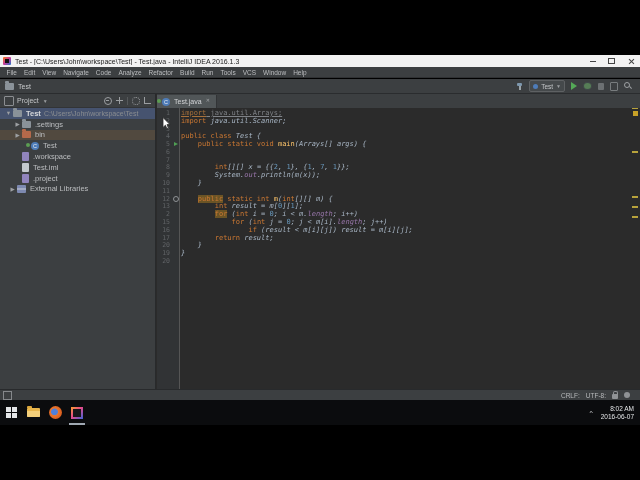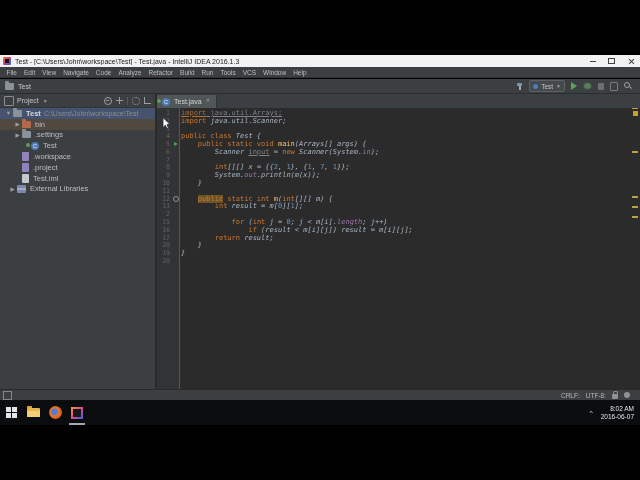--- a/index.html
+++ b/index.html
@@ -202,49 +202,49 @@
           <span class="h-hide"></span>
         </span>
       </div>
       <div id="tree">
           <div class="tree-row sel" style="padding-left: 4px;">
             <span class="tree-arrow">▼</span>
             <span class="ticon i-folder"></span>
             <span class="tree-label b">Test</span>
             <span class="tree-path">C:\Users\John\workspace\Test</span>
           </div>
+          <div class="tree-row" style="padding-left: 13px;">
+            <span class="tree-arrow">▶</span>
+            <span class="ticon i-folder"></span>
+            <span class="tree-label">.settings</span>
+          </div>
           <div class="tree-row tint" style="padding-left: 13px;">
             <span class="tree-arrow">▶</span>
             <span class="ticon i-folder-excluded"></span>
             <span class="tree-label">bin</span>
           </div>
-          <div class="tree-row" style="padding-left: 13px;">
-            <span class="tree-arrow">▶</span>
-            <span class="ticon i-folder"></span>
-            <span class="tree-label">.settings</span>
-          </div>
           <div class="tree-row" style="padding-left: 22px;">
             <span class="tree-arrow"></span>
             <span class="ticon i-class"></span>
             <span class="tree-label">Test</span>
           </div>
           <div class="tree-row" style="padding-left: 13px;">
             <span class="tree-arrow"></span>
             <span class="ticon i-file"></span>
             <span class="tree-label">.workspace</span>
           </div>
           <div class="tree-row" style="padding-left: 13px;">
             <span class="tree-arrow"></span>
+            <span class="ticon i-file-iml"></span>
+            <span class="tree-label">Test.iml</span>
+          </div>
+          <div class="tree-row" style="padding-left: 13px;">
+            <span class="tree-arrow"></span>
             <span class="ticon i-file"></span>
             <span class="tree-label">.project</span>
-          </div>
-          <div class="tree-row" style="padding-left: 13px;">
-            <span class="tree-arrow"></span>
-            <span class="ticon i-file-iml"></span>
-            <span class="tree-label">Test.iml</span>
           </div>
           <div class="tree-row" style="padding-left: 8px;">
             <span class="tree-arrow">▶</span>
             <span class="ticon i-library"></span>
             <span class="tree-label">External Libraries</span>
           </div>
         </div>
     </div>
 
     <div class="editor">
@@ -279,21 +279,20 @@
               <span class="ctext"><span class="t-k">public class</span><span class="t-p"> Test {</span></span>
             </div>
             <div class="code-line">
               <span class="ln">5</span>
               <span class="gut g-run"></span>
               <span class="ctext"><span class="t-p">    </span><span class="t-k">public static void</span><span class="t-p"> </span><span class="t-d">main</span><span class="t-p">(Arrays[] args) {</span></span>
             </div>
             <div class="code-line">
               <span class="ln">6</span>
               <span class="gut"></span>
-              <span class="ctext"><span class="t-p">        Scanner </span><span class="t-u">input</span><span class="t-p"> = </span><span class="t-k">new</span><span class="t-p"> Scanner(System.</span><span class="t-f">in</span><span class="t-p">);</span></span>
             </div>
             <div class="code-line">
               <span class="ln">7</span>
               <span class="gut"></span>
               <span class="ctext"></span>
             </div>
             <div class="code-line">
               <span class="ln">8</span>
               <span class="gut"></span>
               <span class="ctext"><span class="t-p">        </span><span class="t-k">int</span><span class="t-p">[][] x = {{</span><span class="t-n">2</span><span class="t-p">, </span><span class="t-n">1</span><span class="t-p">}, {</span><span class="t-n">1</span><span class="t-p">, </span><span class="t-n">7</span><span class="t-p">, </span><span class="t-n">1</span><span class="t-p">}};</span></span>
@@ -319,20 +318,21 @@
               <span class="ctext"><span class="t-p">    </span><span class="t-khl">public</span><span class="t-k"> static int </span><span class="t-d">m</span><span class="t-p">(</span><span class="t-k">int</span><span class="t-p">[][] m) {</span></span>
             </div>
             <div class="code-line">
               <span class="ln">13</span>
               <span class="gut"></span>
               <span class="ctext"><span class="t-p">        </span><span class="t-k">int</span><span class="t-p"> result = m[</span><span class="t-n">0</span><span class="t-p">][</span><span class="t-n">1</span><span class="t-p">];</span></span>
             </div>
             <div class="code-line">
               <span class="ln">2</span>
               <span class="gut"></span>
+              <span class="ctext"><span class="t-p">        </span><span class="t-khl">for</span><span class="t-p"> (</span><span class="t-k">int</span><span class="t-p"> i = </span><span class="t-n">0</span><span class="t-p">; i &lt; m.</span><span class="t-f">length</span><span class="t-p">; i++)</span></span>
             </div>
             <div class="code-line">
               <span class="ln">15</span>
               <span class="gut"></span>
               <span class="ctext"><span class="t-p">            </span><span class="t-k">for</span><span class="t-p"> (</span><span class="t-k">int</span><span class="t-p"> j = </span><span class="t-n">0</span><span class="t-p">; j &lt; m[i].</span><span class="t-f">length</span><span class="t-p">; j++)</span></span>
             </div>
             <div class="code-line">
               <span class="ln">16</span>
               <span class="gut"></span>
               <span class="ctext"><span class="t-p">                </span><span class="t-k">if</span><span class="t-p"> (result &lt; m[i][j]) result = m[i][j];</span></span>

